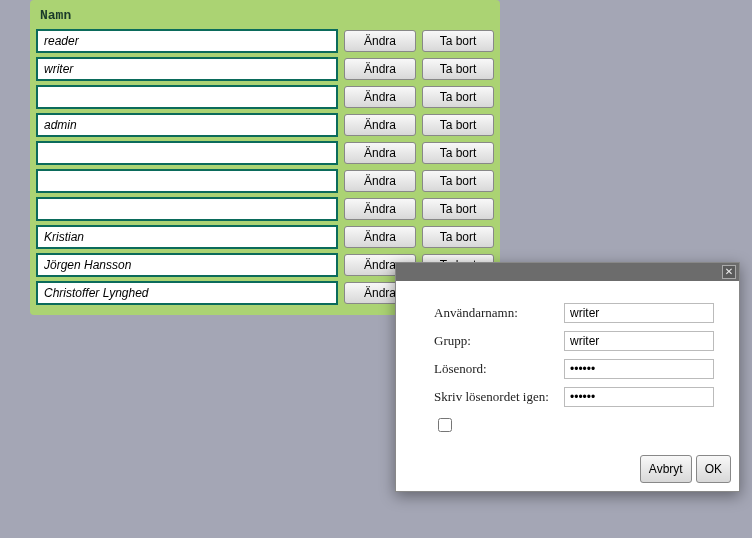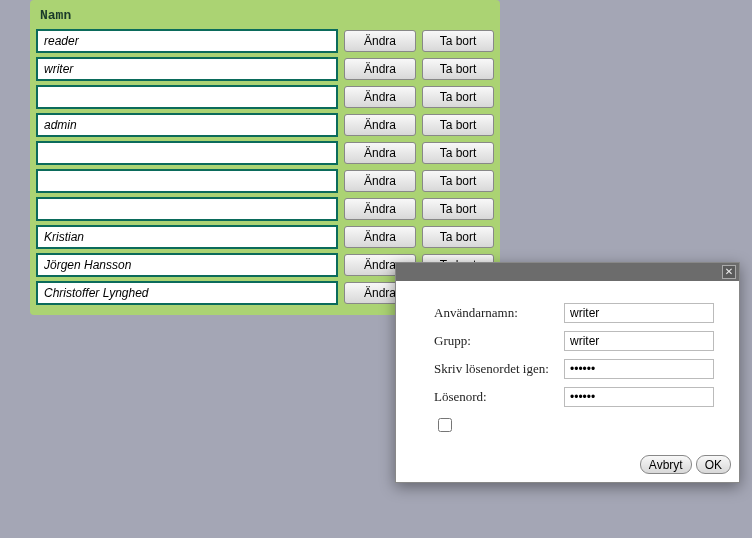--- a/index.html
+++ b/index.html
@@ -116,23 +116,23 @@
     width: 14px;
     height: 14px;
   }
   .modal-footer {
     display: flex;
     justify-content: flex-end;
     gap: 4px;
     padding: 4px 8px 8px 8px;
   }
   .mbtn {
-    height: 19px;
-    border: 1px solid #888;
-    border-radius: 9px;
+    height: 28px;
+    border: 1px solid #888;
+    border-radius: 3px;
     background: linear-gradient(#f8f8f8,#d8d8d8);
     font-size: 12px;
     cursor: pointer;
     padding: 0 8px;
   }
 </style>
 </head>
 <body>
 
 <div class="table-panel">
@@ -202,26 +202,26 @@
     </div>
 
     <div class="form-row">
       <div class="form-label">Grupp:</div>
       <input class="form-input" value="writer" style="">
     </div>
 
 
 
     <div class="form-row">
+      <div class="form-label">Lösenord:</div>
+      <input class="form-input" type="password" value="••••••" style="">
+    </div>
+
+    <div class="form-row">
       <div class="form-label">Skriv lösenordet igen:</div>
-      <input class="form-input" type="password" value="••••••" style="">
-    </div>
-
-    <div class="form-row">
-      <div class="form-label">Lösenord:</div>
       <input class="form-input" type="password" value="••••••" style="">
     </div>
 
     <div class="form-row">
       <input type="checkbox" class="form-check" style="">
     </div>
 
   </div>
   <div class="modal-footer">
     <button class="mbtn">Avbryt</button>

